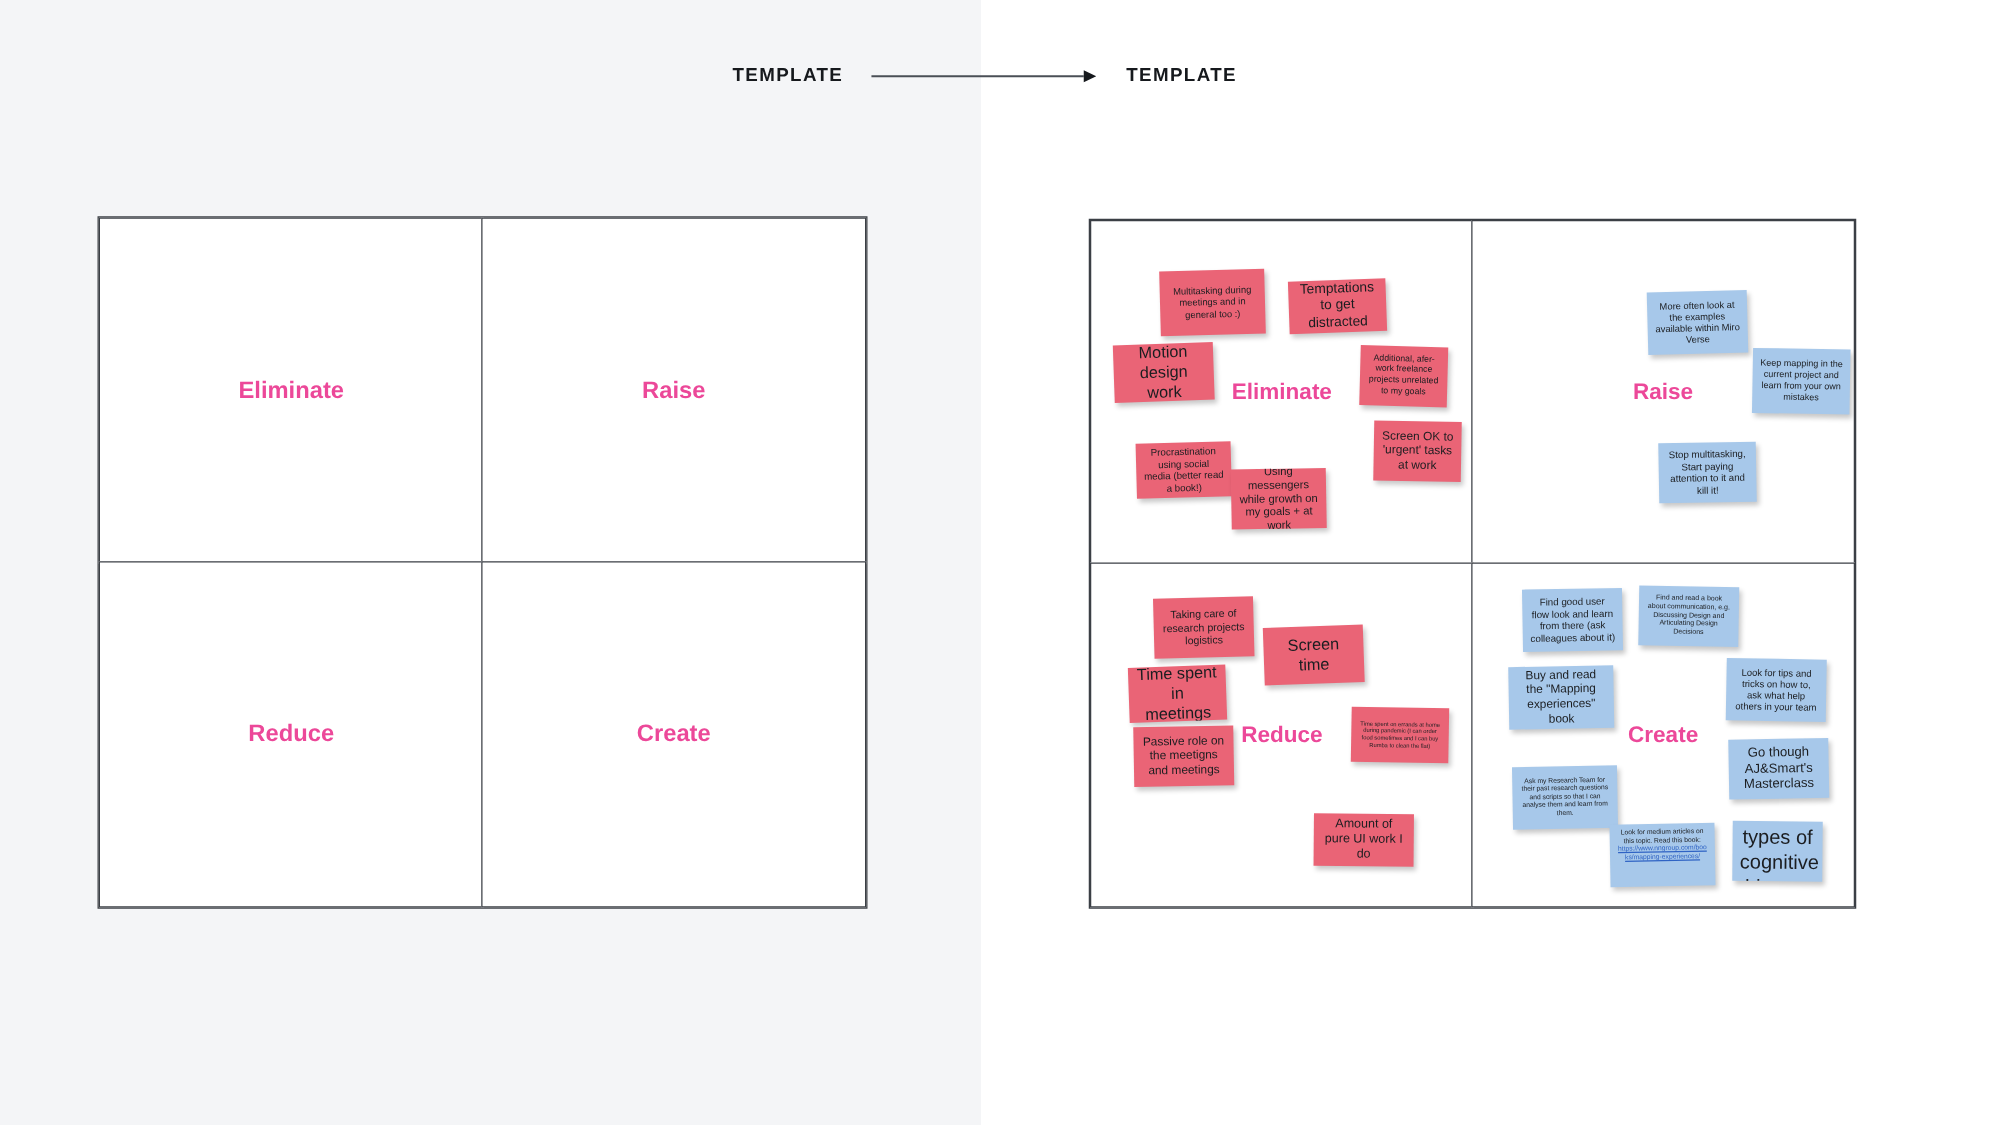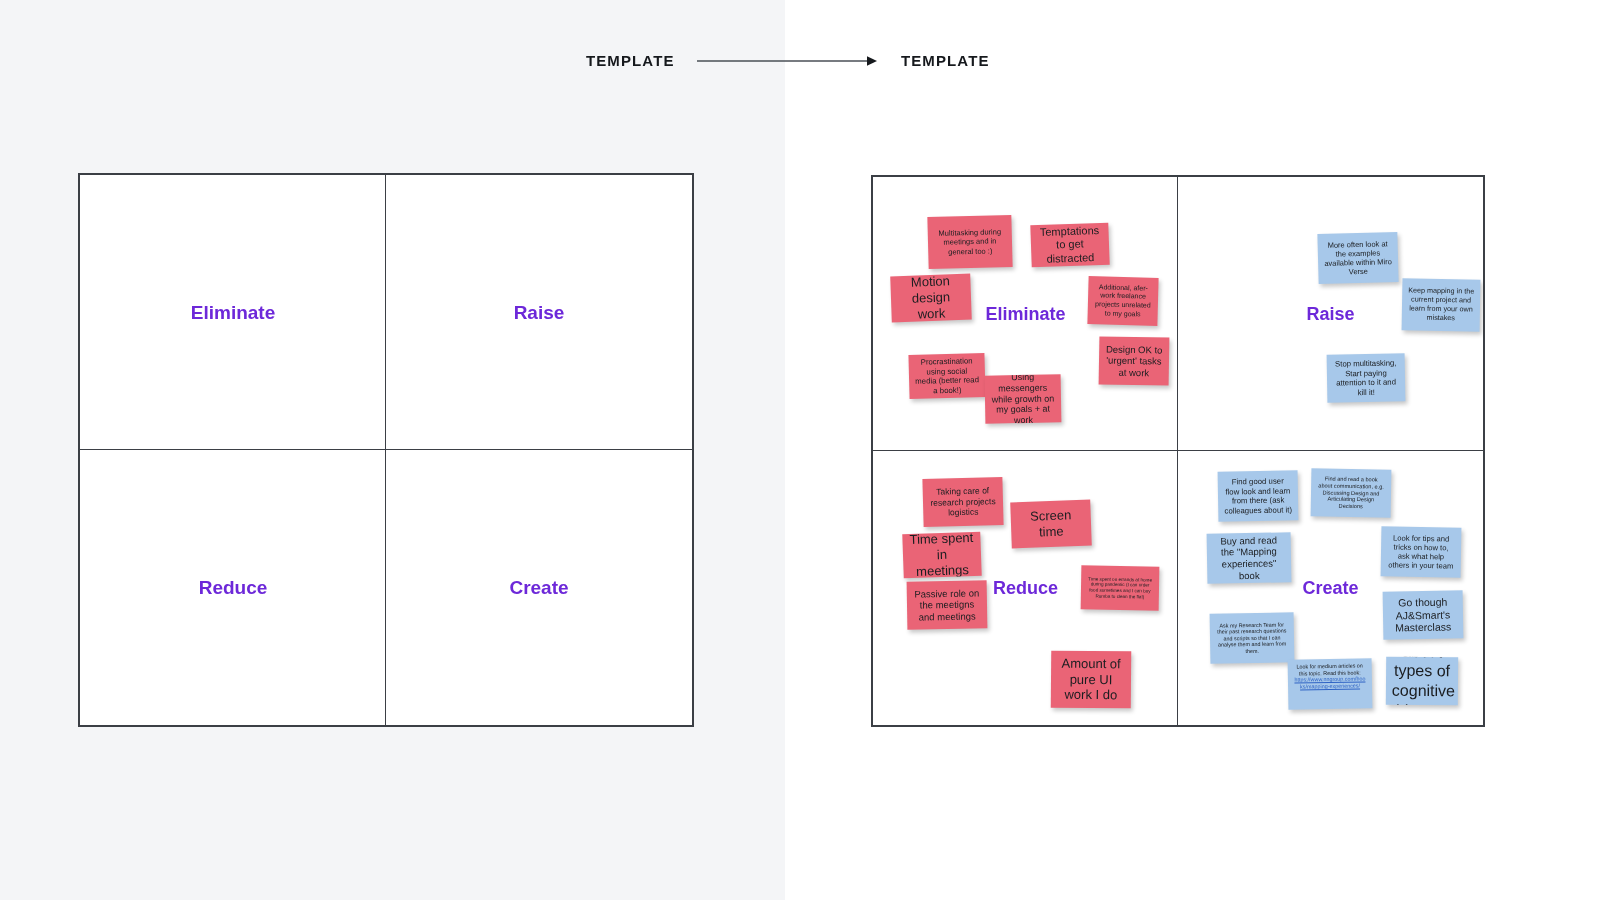--- a/index.html
+++ b/index.html
@@ -54,21 +54,21 @@
     margin: -1px;
     overflow: hidden;
     background: #fff;
   }
 
   .cell-title {
     position: absolute;
     left: 50%; top: 50%;
     transform: translate(-50%, -50%);
     font-size: 19px; font-weight: bold;
-    color: #6d28d9;
+    color: #ec4899;
     white-space: nowrap;
     z-index: 5;
   }
   #grid-example .cell-title { font-size: 18px; }
 
   
   .note {
     position: absolute;
     padding: 5px 6px;
     text-align: center;
@@ -128,21 +128,21 @@
         <div class="note pink" style="left: 158px; top: 47px; width: 78px; height: 42px; font-size: 11px; transform: rotate(-2deg);">
           <span>Temptations to get distracted</span>
         </div>
         <div class="note pink" style="left: 18px; top: 98px; width: 80px; height: 46px; font-size: 13px; transform: rotate(-2deg);">
           <span>Motion design work</span>
         </div>
         <div class="note pink" style="left: 215px; top: 100px; width: 70px; height: 48px; font-size: 7px; transform: rotate(1.5deg);">
           <span>Additional, afer-work freelance projects unrelated to my goals</span>
         </div>
         <div class="note pink" style="left: 226px; top: 160px; width: 70px; height: 48px; font-size: 9.5px; transform: rotate(1deg);">
-          <span>Design OK to 'urgent' tasks at work</span>
+          <span>Screen OK to 'urgent' tasks at work</span>
         </div>
         <div class="note pink" style="left: 36px; top: 177px; width: 76px; height: 44px; font-size: 7.8px; transform: rotate(-1.5deg);">
           <span>Procrastination using social media (better read a book!)</span>
         </div>
         <div class="note pink" style="left: 112px; top: 198px; width: 76px; height: 48px; font-size: 9px; transform: rotate(-1deg);">
           <span>Using messengers while growth on my goals + at work</span>
         </div>
         <div class="cell-title">Eliminate</div>
       </div>
       <div class="cell">
@@ -166,21 +166,21 @@
         </div>
         <div class="note pink" style="left: 30px; top: 82px; width: 78px; height: 44px; font-size: 13px; transform: rotate(-2deg);">
           <span>Time spent in meetings</span>
         </div>
         <div class="note pink" style="left: 34px; top: 130px; width: 80px; height: 48px; font-size: 9.5px; transform: rotate(-1deg);">
           <span>Passive role on the meetigns and meetings</span>
         </div>
         <div class="note pink" style="left: 208px; top: 115px; width: 78px; height: 44px; font-size: 4.6px; transform: rotate(1deg);">
           <span>Time spent on errands at home during pandemic (I can order food sometimes and I can buy Rumba to clean the flat)</span>
         </div>
-        <div class="note pink" style="left: 178px; top: 200px; width: 80px; height: 57px; font-size: 13px; transform: rotate(0.5deg);">
+        <div class="note pink" style="left: 178px; top: 200px; width: 80px; height: 42px; font-size: 10px; transform: rotate(0.5deg);">
           <span>Amount of pure UI work I do</span>
         </div>
         <div class="cell-title">Reduce</div>
       </div>
       <div class="cell">
         <div class="note blue" style="left: 40px; top: 20px; width: 80px; height: 50px; font-size: 7.8px; transform: rotate(-1deg);">
           <span>Find good user flow look and learn from there (ask colleagues about it)</span>
         </div>
         <div class="note blue" style="left: 133px; top: 18px; width: 80px; height: 48px; font-size: 5.6px; transform: rotate(1deg);">
           <span>Find and read a book about communication, e.g. Discussing Design and Articulating Design Decisions</span>

